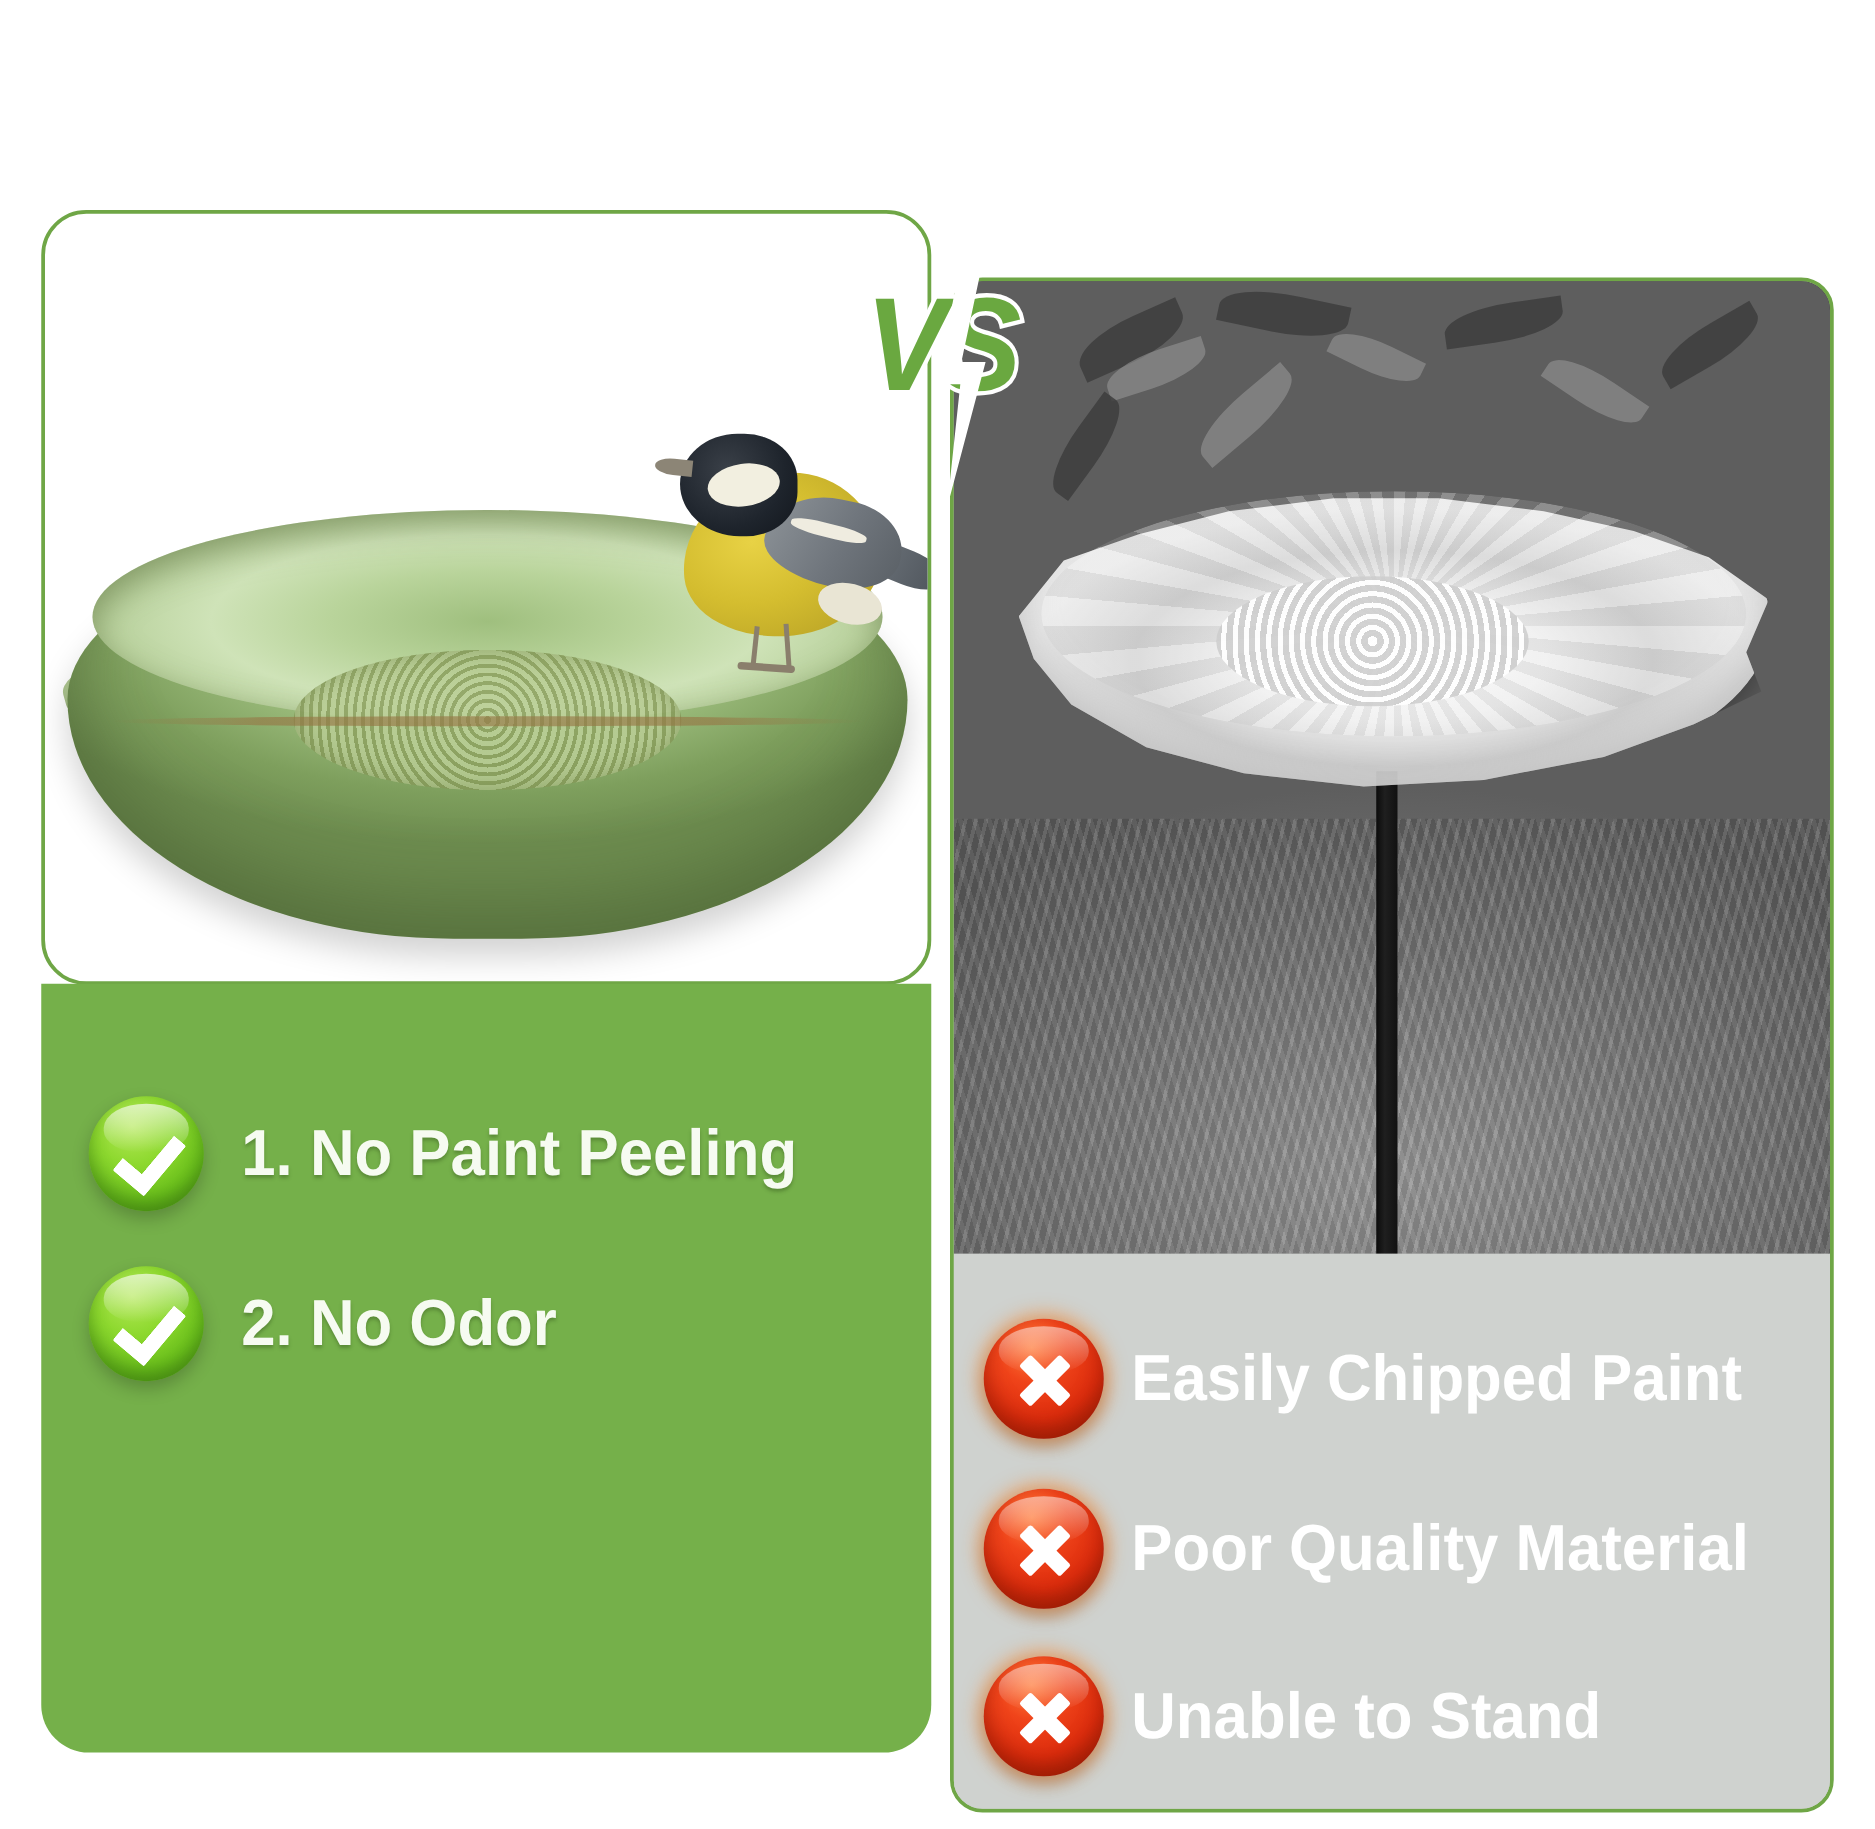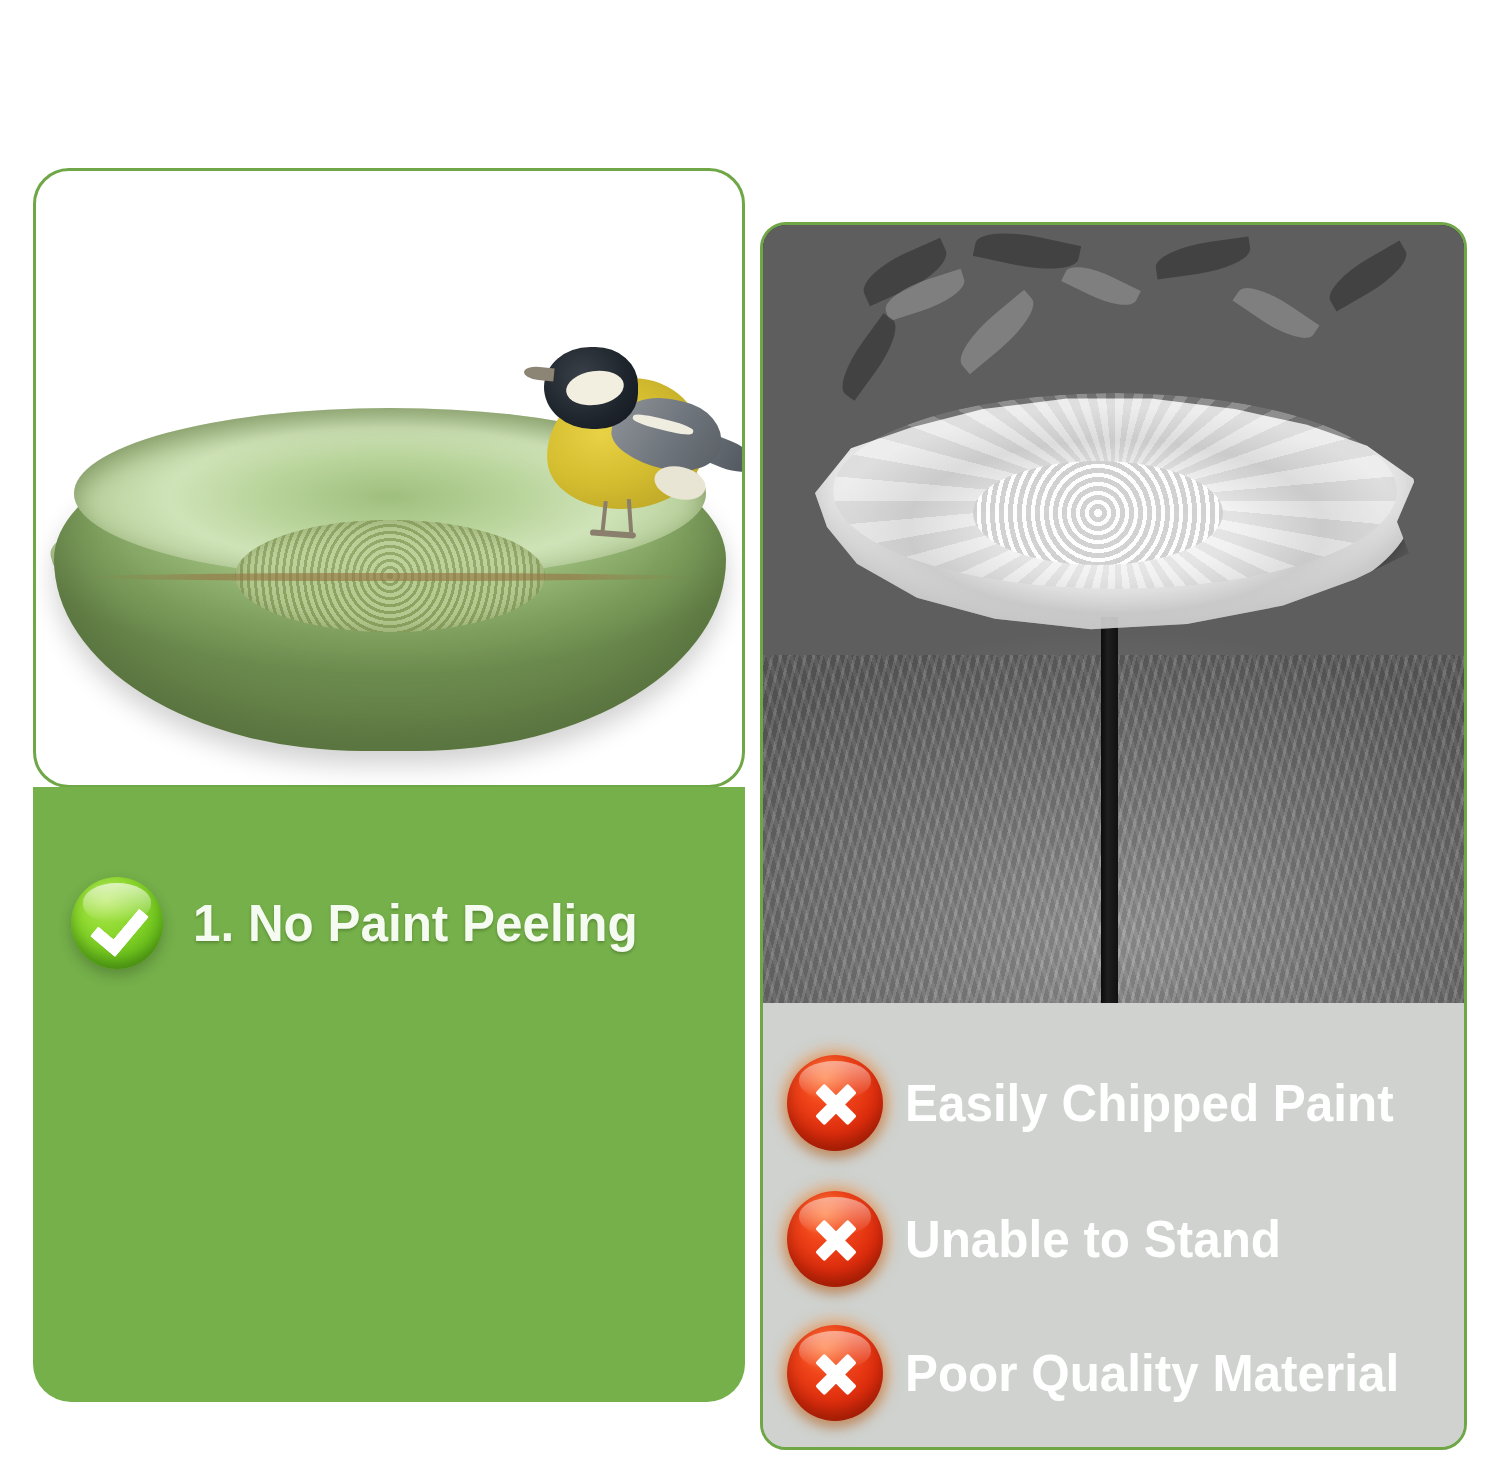--- a/index.html
+++ b/index.html
@@ -306,26 +306,37 @@
     <div class="left-green-panel">
       <div class="pros">
 
         <div class="pro-row">
           <div class="check-badge">
             <div class="check-mark"></div>
           </div>
           <div class="pro-label">1. No Paint Peeling</div>
         </div>
 
+        <div class="pro-row">
+          <div class="check-badge">
+            <div class="check-mark"></div>
+          </div>
+          <div class="pro-label">2. No Odor</div>
+        </div>
 
 
       </div>
     </div>
   </div>
 
+  <div class="vs">
+    <div class="vs-text">VS</div>
+    <div class="vs-bolt"></div>
+    <div class="vs-bolt2"></div>
+  </div>
 
   <div class="right-col">
 
     <div class="right-photo">
       <div class="leaf" style="left:96px;  top:30px;  width:92px; height:34px; transform:rotate(-24deg);"></div>
       <div class="leaf-hl" style="left:120px;top:56px;  width:84px; height:28px; transform:rotate(-18deg);"></div>
       <div class="leaf" style="left:212px; top:10px;  width:104px;height:32px; transform:rotate(12deg);"></div>
       <div class="leaf-hl" style="left:186px;top:92px;  width:96px; height:30px; transform:rotate(-40deg);"></div>
       <div class="leaf" style="left:62px;  top:118px; width:88px; height:28px; transform:rotate(-54deg);"></div>
       <div class="leaf-hl" style="left:300px;top:48px;  width:76px; height:26px; transform:rotate(26deg);"></div>
@@ -356,29 +367,29 @@
         <div class="con-label">Easily Chipped Paint</div>
       </div>
 
       <div class="con-row">
         <div class="x-badge">
           <div class="x-mark">
               <span></span>
               <span></span>
             </div>
         </div>
-        <div class="con-label">Unable to Stand</div>
+        <div class="con-label">Poor Quality Material</div>
       </div>
 
       <div class="con-row">
         <div class="x-badge">
           <div class="x-mark">
               <span></span>
               <span></span>
             </div>
         </div>
-        <div class="con-label">Poor Quality Material</div>
+        <div class="con-label">Unable to Stand</div>
       </div>
 
     </div>
   </div>
 
 </div>
 
 </body></html>

